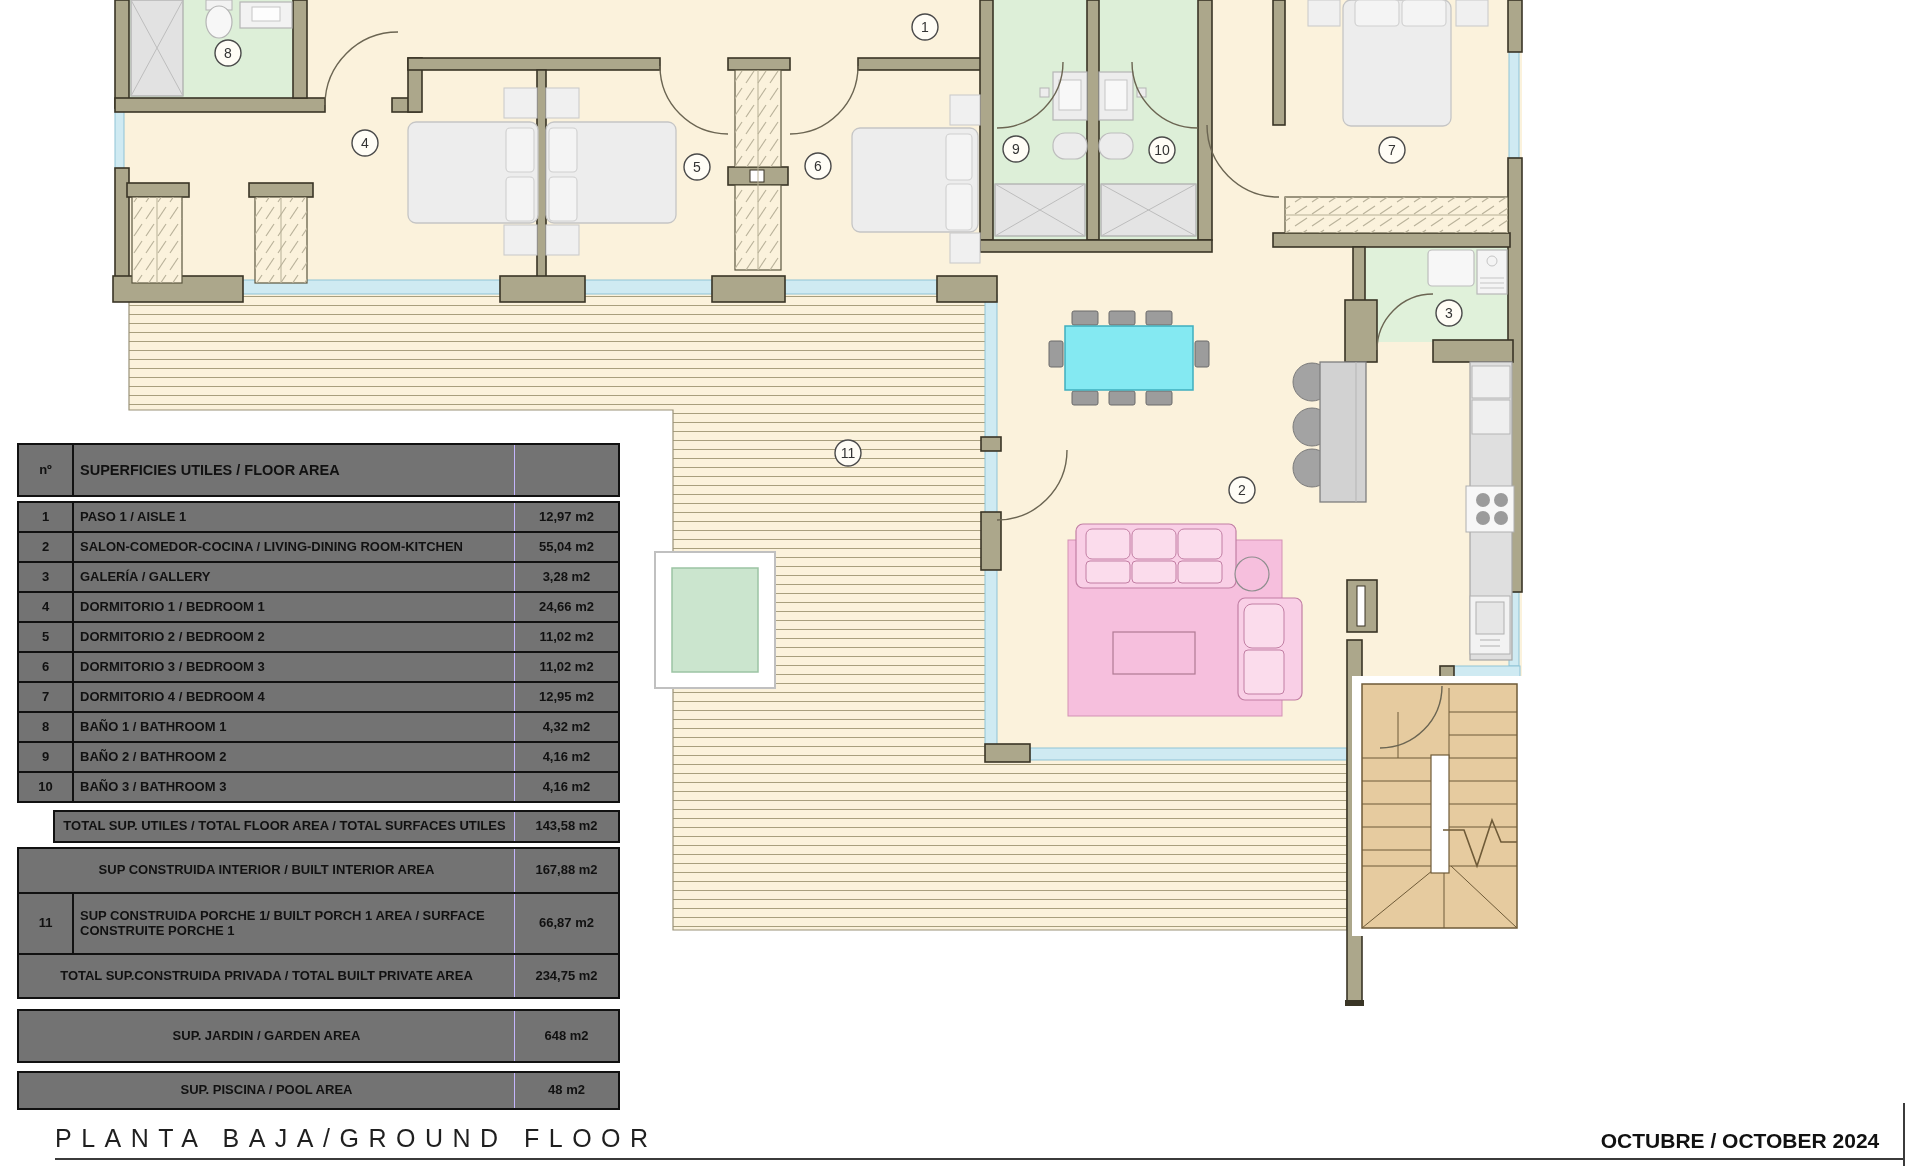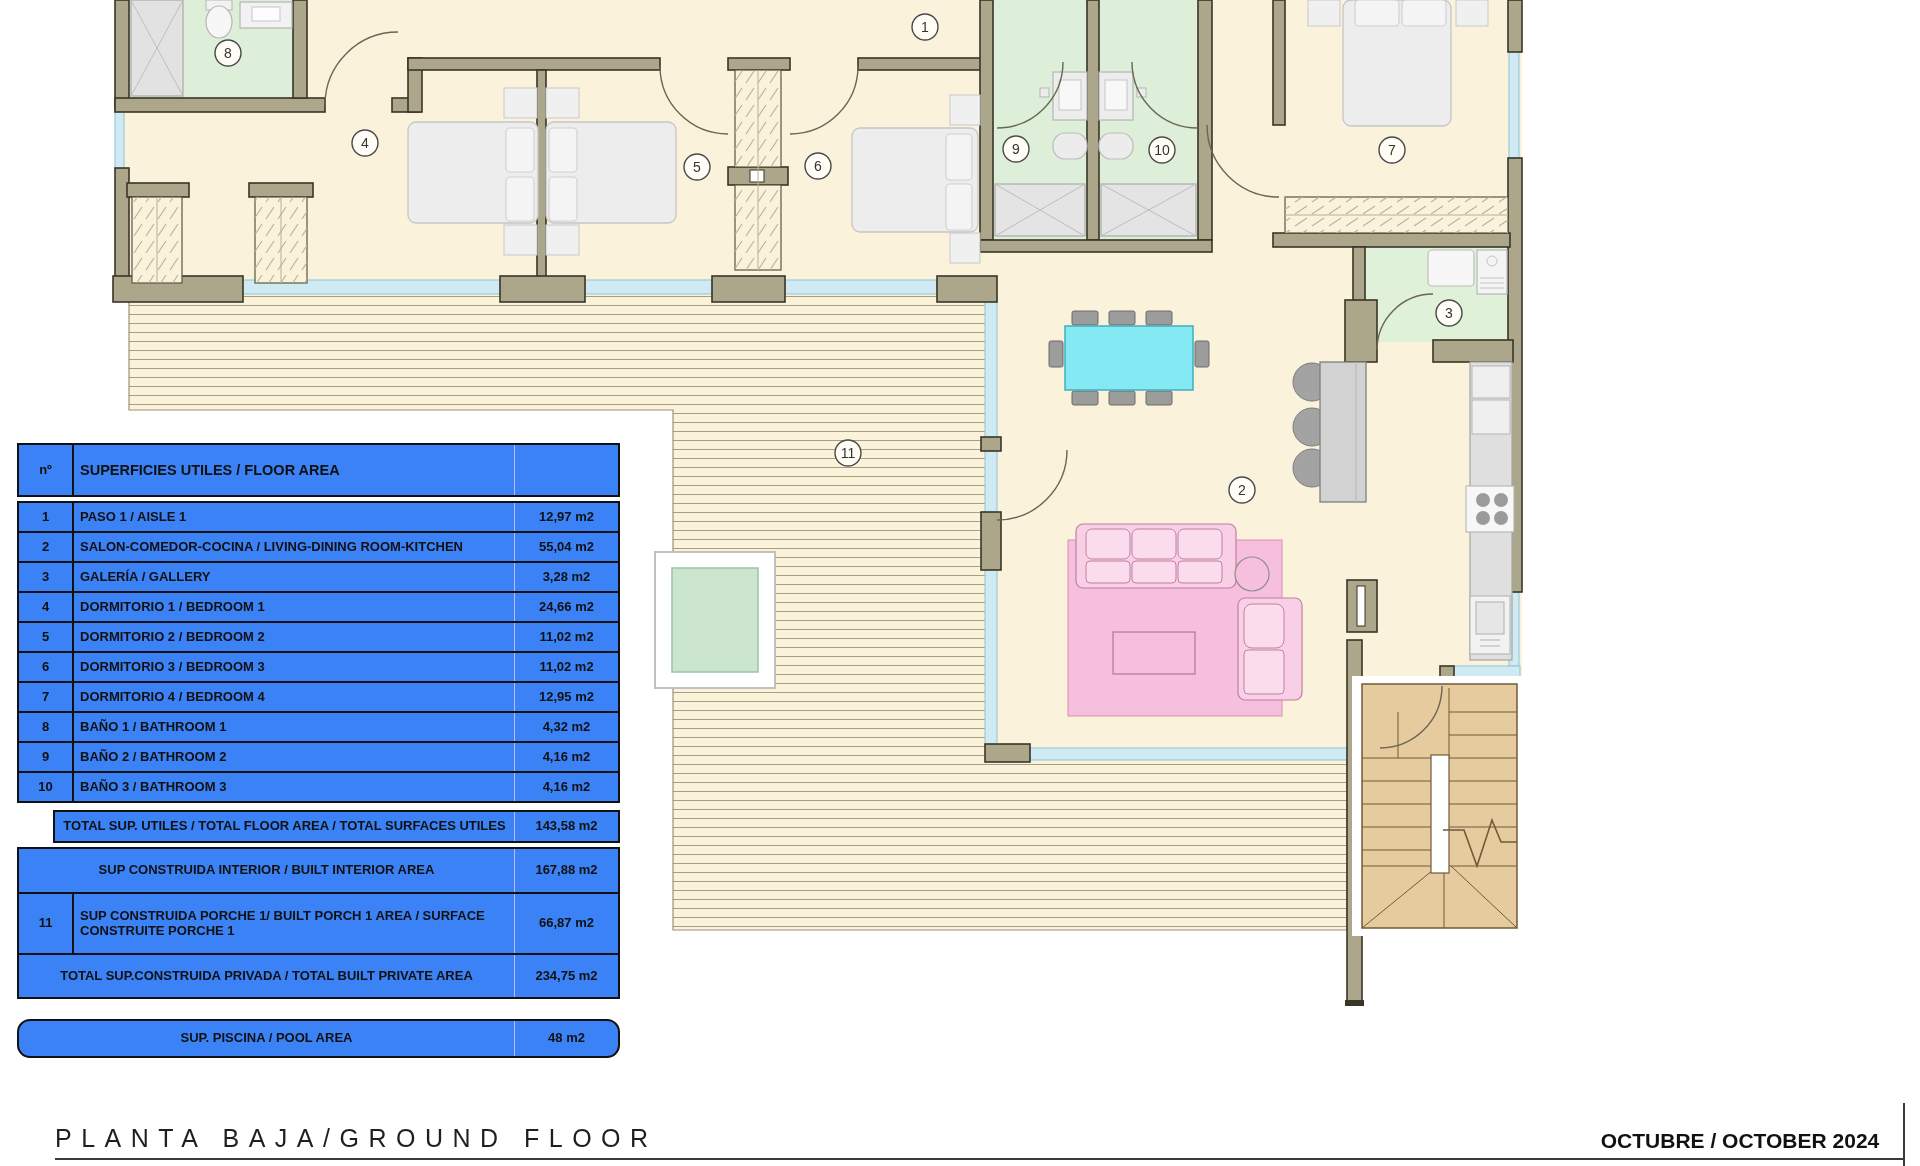--- a/index.html
+++ b/index.html
@@ -2,38 +2,38 @@
 <html><head>
 <meta charset="utf-8">
 <style>
   html,body{margin:0;padding:0;background:#ffffff;}
   #sheet{position:relative;width:1920px;height:1166px;background:#ffffff;overflow:hidden;
          font-family:"Liberation Sans",sans-serif;}
   #plan-svg{position:absolute;left:0;top:0;}
 
   
   #area-table{position:absolute;left:17px;top:443px;width:603px;}
-  .trow{display:flex;border:2px solid #111;background:#3b82f6;box-sizing:border-box;margin-top:-2px;}
+  .trow{display:flex;border:2px solid #111;background:#737373;box-sizing:border-box;margin-top:-2px;}
   .trow:first-child{margin-top:0;}
   .tgap{background:transparent;border:none;}
   .cell{display:flex;align-items:center;box-sizing:border-box;
         font-weight:bold;color:#111;font-size:13px;line-height:1.15;}
   .c-num{width:55px;justify-content:center;border-right:2px solid #111;}
   .c-label{flex:1;padding:8px 6px;text-align:left;}
   .c-label.center{justify-content:center;text-align:center;}
   .c-value{width:104px;justify-content:center;border-left:1px solid #c4b5fd;}
   .h-header{height:54px;}
   .h-header .c-label{font-size:14.5px;}
   .h-row{height:32px;}
   .h-utiles{height:33px;margin-left:36px;}
   .h-interior{height:47px;}
   .h-porch{height:63px;}
   .h-privada{height:46px;}
   .h-jardin{height:54px;}
-  .h-piscina{height:39px;border-radius:13px;}
+  .h-piscina{height:39px;}
 
   
   #footer-title{position:absolute;left:55px;top:1124px;font-size:25px;color:#1f1f1f;
                 letter-spacing:0.38em;font-weight:400;white-space:nowrap;}
   #footer-date{position:absolute;left:1590px;top:1129px;width:300px;text-align:center;
                font-size:21px;font-weight:bold;color:#111;white-space:nowrap;}
   .rule-h{position:absolute;left:55px;top:1158px;width:1850px;height:2px;background:#3b3b3b;}
   .rule-v{position:absolute;left:1903px;top:1103px;width:2px;height:63px;background:#3b3b3b;}
 </style>
 </head>
@@ -438,20 +438,24 @@
       <div class="trow h-porch">
         <div class="cell c-num">11</div>
         <div class="cell c-label">SUP CONSTRUIDA PORCHE 1/ BUILT PORCH 1 AREA / SURFACE CONSTRUITE PORCHE 1</div>
         <div class="cell c-value">66,87 m2</div>
       </div>
       <div class="trow h-privada">
         <div class="cell c-label center">TOTAL SUP.CONSTRUIDA PRIVADA / TOTAL  BUILT PRIVATE AREA</div>
         <div class="cell c-value">234,75 m2</div>
       </div>
       <div class="tgap" style="height: 12px;"></div>
+      <div class="trow h-jardin">
+        <div class="cell c-label center">SUP. JARDIN / GARDEN AREA</div>
+        <div class="cell c-value">648 m2</div>
+      </div>
       <div class="tgap" style="height: 10px;"></div>
       <div class="trow h-piscina">
         <div class="cell c-label center">SUP. PISCINA / POOL AREA</div>
         <div class="cell c-value">48 m2</div>
       </div>
     </div>
 
 <div id="footer-title">PLANTA BAJA/GROUND FLOOR</div>
 <div id="footer-date">OCTUBRE / OCTOBER 2024</div>
 <div class="rule-h"></div>

